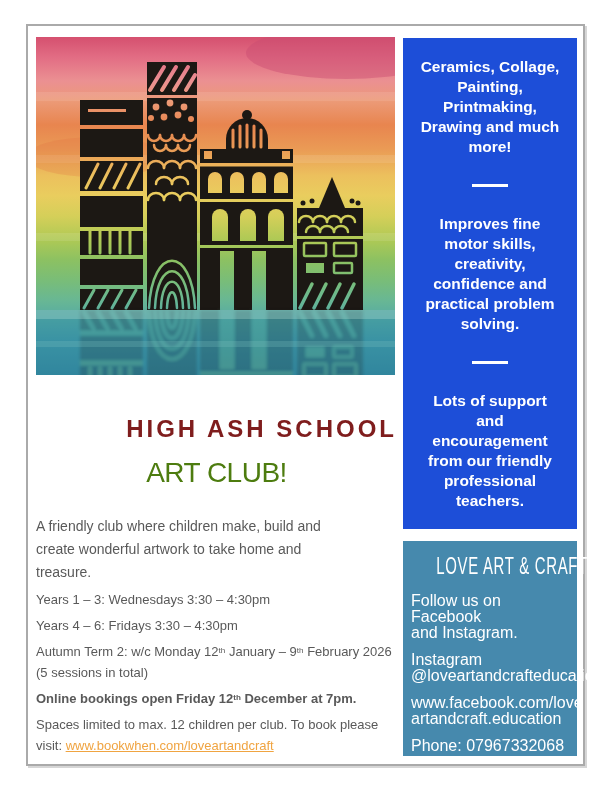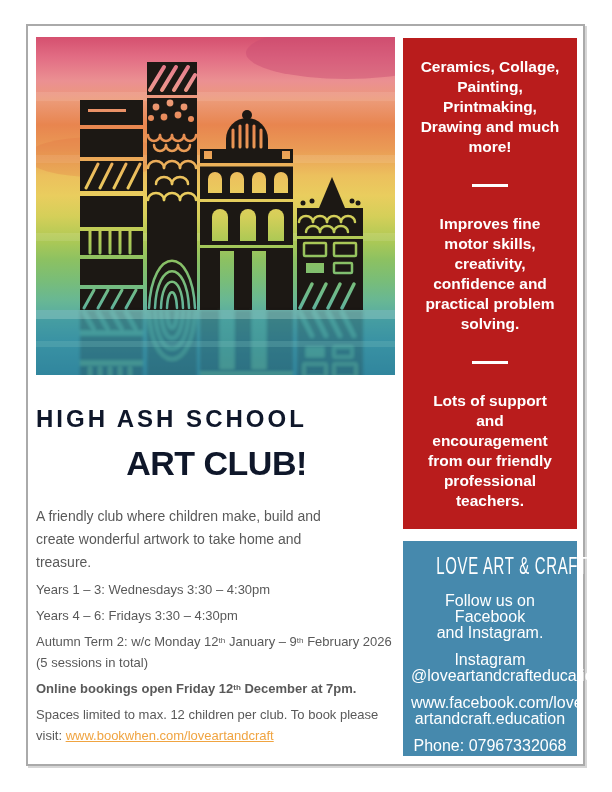--- a/index.html
+++ b/index.html
@@ -10,51 +10,51 @@
   .border-frame {
     position:absolute; left:26px; top:24px; width:555px; height:738px;
     border:2px solid #aaaaaa; box-shadow:2px 2px 0 #d6d6d6;
   }
   .art { position:absolute; left:36px; top:37px; width:359px; height:338px; }
   .art svg { display:block; }
 
   
   .panel-green {
     position:absolute; left:403px; top:38px; width:174px; height:491px;
-    background:#b91c1c; box-sizing:border-box; padding:2px 13px;
+    background:#1d4ed8; box-sizing:border-box; padding:2px 13px;
     display:flex; flex-direction:column; align-items:center; justify-content:center;gap:9px;
   }
   .panel-green p {
     margin:0; color:#ffffff; font-weight:bold; font-size:15.5px; line-height:20px;
     text-align:center; white-space:pre-line;
   }
   .divider { width:36px; height:3px; background:#ffffff; margin:18px auto; }
 
   
   .panel-blue {
     position:absolute; left:403px; top:541px; width:174px; height:215px;
     background:#4689ad; box-sizing:border-box; padding:13px 8px 18px;
-    text-align:center; color:#ffffff;
+    color:#ffffff;
   }
   .brand {
     font-size:22px; line-height:25px; letter-spacing:1px; white-space:nowrap;
     transform:scale(0.68,1.06); transform-origin:50% 50%;
   }
   .panel-blue p { margin:11px 0 0; font-size:16px; line-height:16px; white-space:pre-line; }
   .panel-blue p.first { margin-top:14px; }
 
   
   .left-col { position:absolute; left:36px; top:400px; width:361px; }
   .school {
-    margin:6px 0 0; text-align:left; color:#0f172a;
+    margin:16px 0 0; text-align:right; color:#7f1d1d;
     font-size:24px; line-height:26px; font-weight:bold; letter-spacing:3px;
   }
   .club {
-    margin:9px 0 0; text-align:center; color:#0f172a;
-    font-size:34px; line-height:44px; font-weight:bold; letter-spacing:-0.5px;
+    margin:9px 0 0; text-align:center; color:#4d7c0f;
+    font-size:28px; line-height:44px; font-weight:normal; letter-spacing:-0.5px;
   }
   .intro {
     margin:20px 0 0; color:#595959; font-weight:normal;
     font-size:14px; line-height:23px; white-space:pre-line;
   }
   .info { margin:5px 0 0; color:#595959; font-size:13px; line-height:21px; }
   .info.booking { font-weight:bold; }
   .info sup { font-size:0.62em; line-height:0; position:relative; top:-0.35em; vertical-align:baseline; }
   .block { display:block; }
   .link { color:#f0a441; text-decoration:underline; cursor:pointer; }

